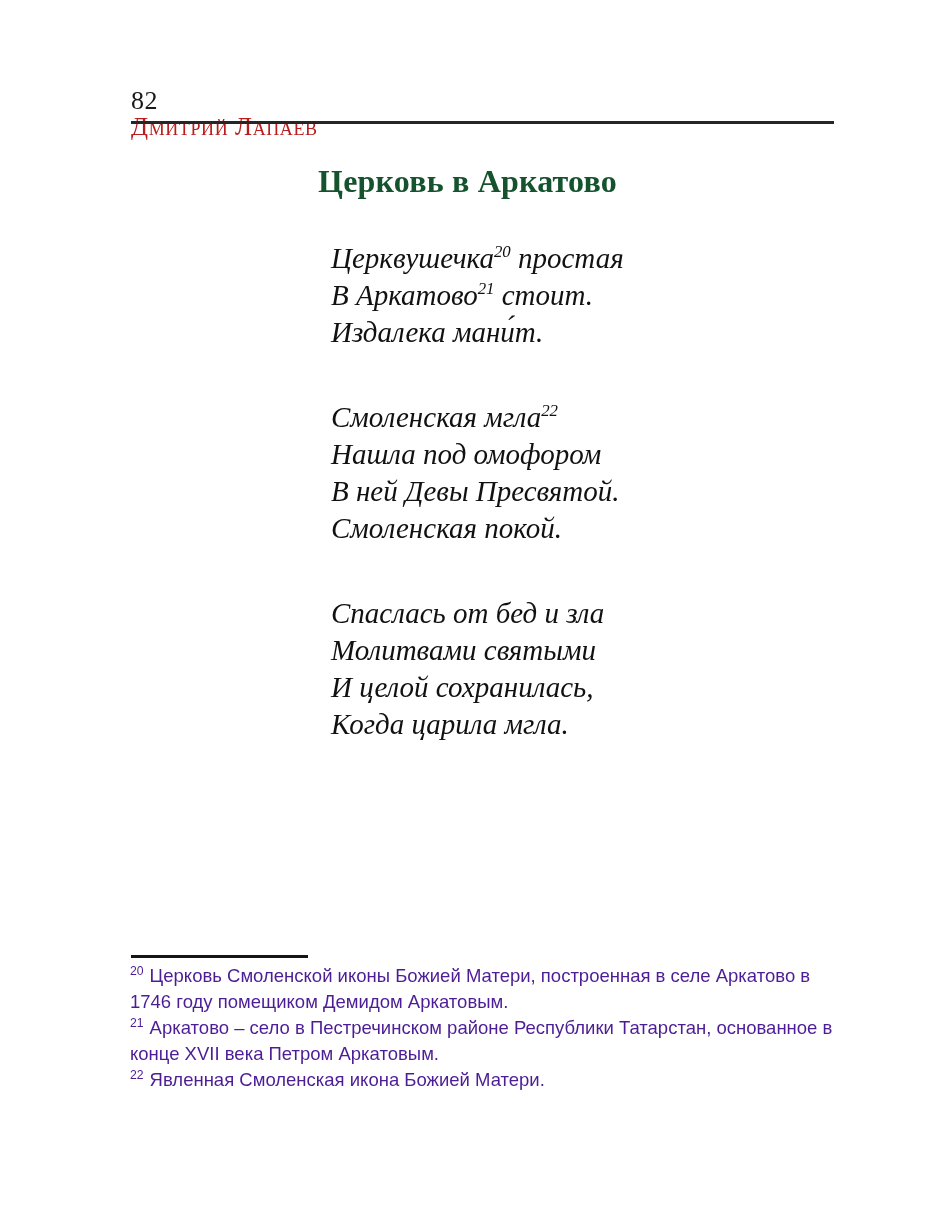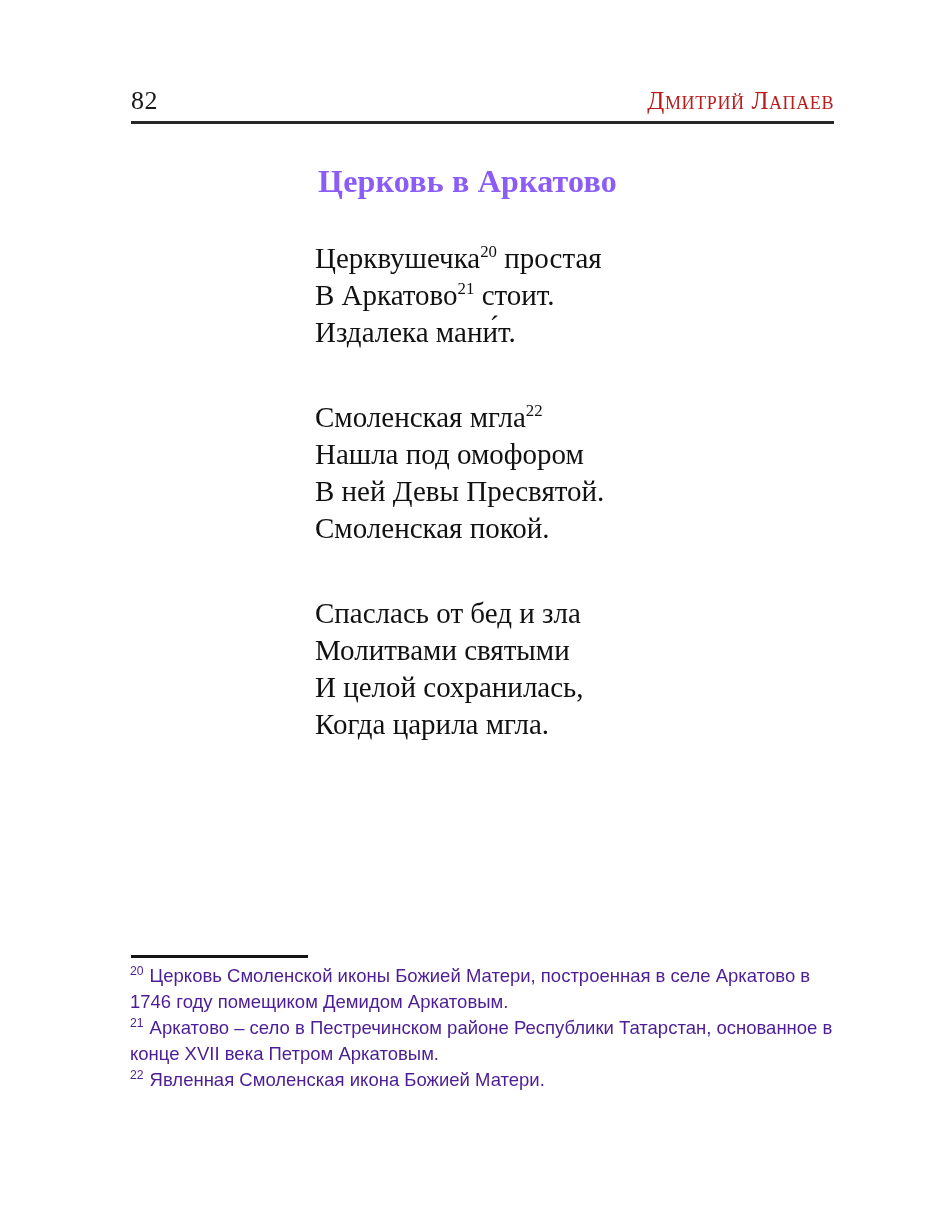--- a/index.html
+++ b/index.html
@@ -19,20 +19,21 @@
 
   
   .header {
     position: absolute;
     left: 131px;
     top: 88px;
     width: 703px;
     display: flex;
     align-items: baseline;
     justify-content: space-between;
+    flex-direction: column;
   }
   .header .folio {
     font-family: "Liberation Serif", "DejaVu Serif", serif;
     font-size: 26px;
     line-height: 1;
     color: #1a1a1a;
     letter-spacing: 0.5px;
   }
   .header .runhead {
     font-family: "Liberation Serif", "DejaVu Serif", serif;
@@ -54,30 +55,31 @@
   
   .poem-title {
     position: absolute;
     left: 0;
     top: 163px;
     width: 935px;
     text-align: center;
     font-size: 32px;
     font-weight: bold;
     letter-spacing: 0.2px;
-    color: #8b5cf6;
+    color: #14532d;
   }
   .stanzas {
     position: absolute;
     left: 315px;
     top: 240px;
     width: 560px;
   }
   .stanza {
-    margin: 0 0 48px 0;
+    margin: 0 0 48px 16px;
+    font-style: italic;
   }
   .stanza:last-child { margin-bottom: 0; }
   .verse-line {
     font-size: 29px;
     line-height: 37px;
     color: #111111;
     white-space: pre;
   }
   .verse-line sup {
     font-size: 0.58em;

